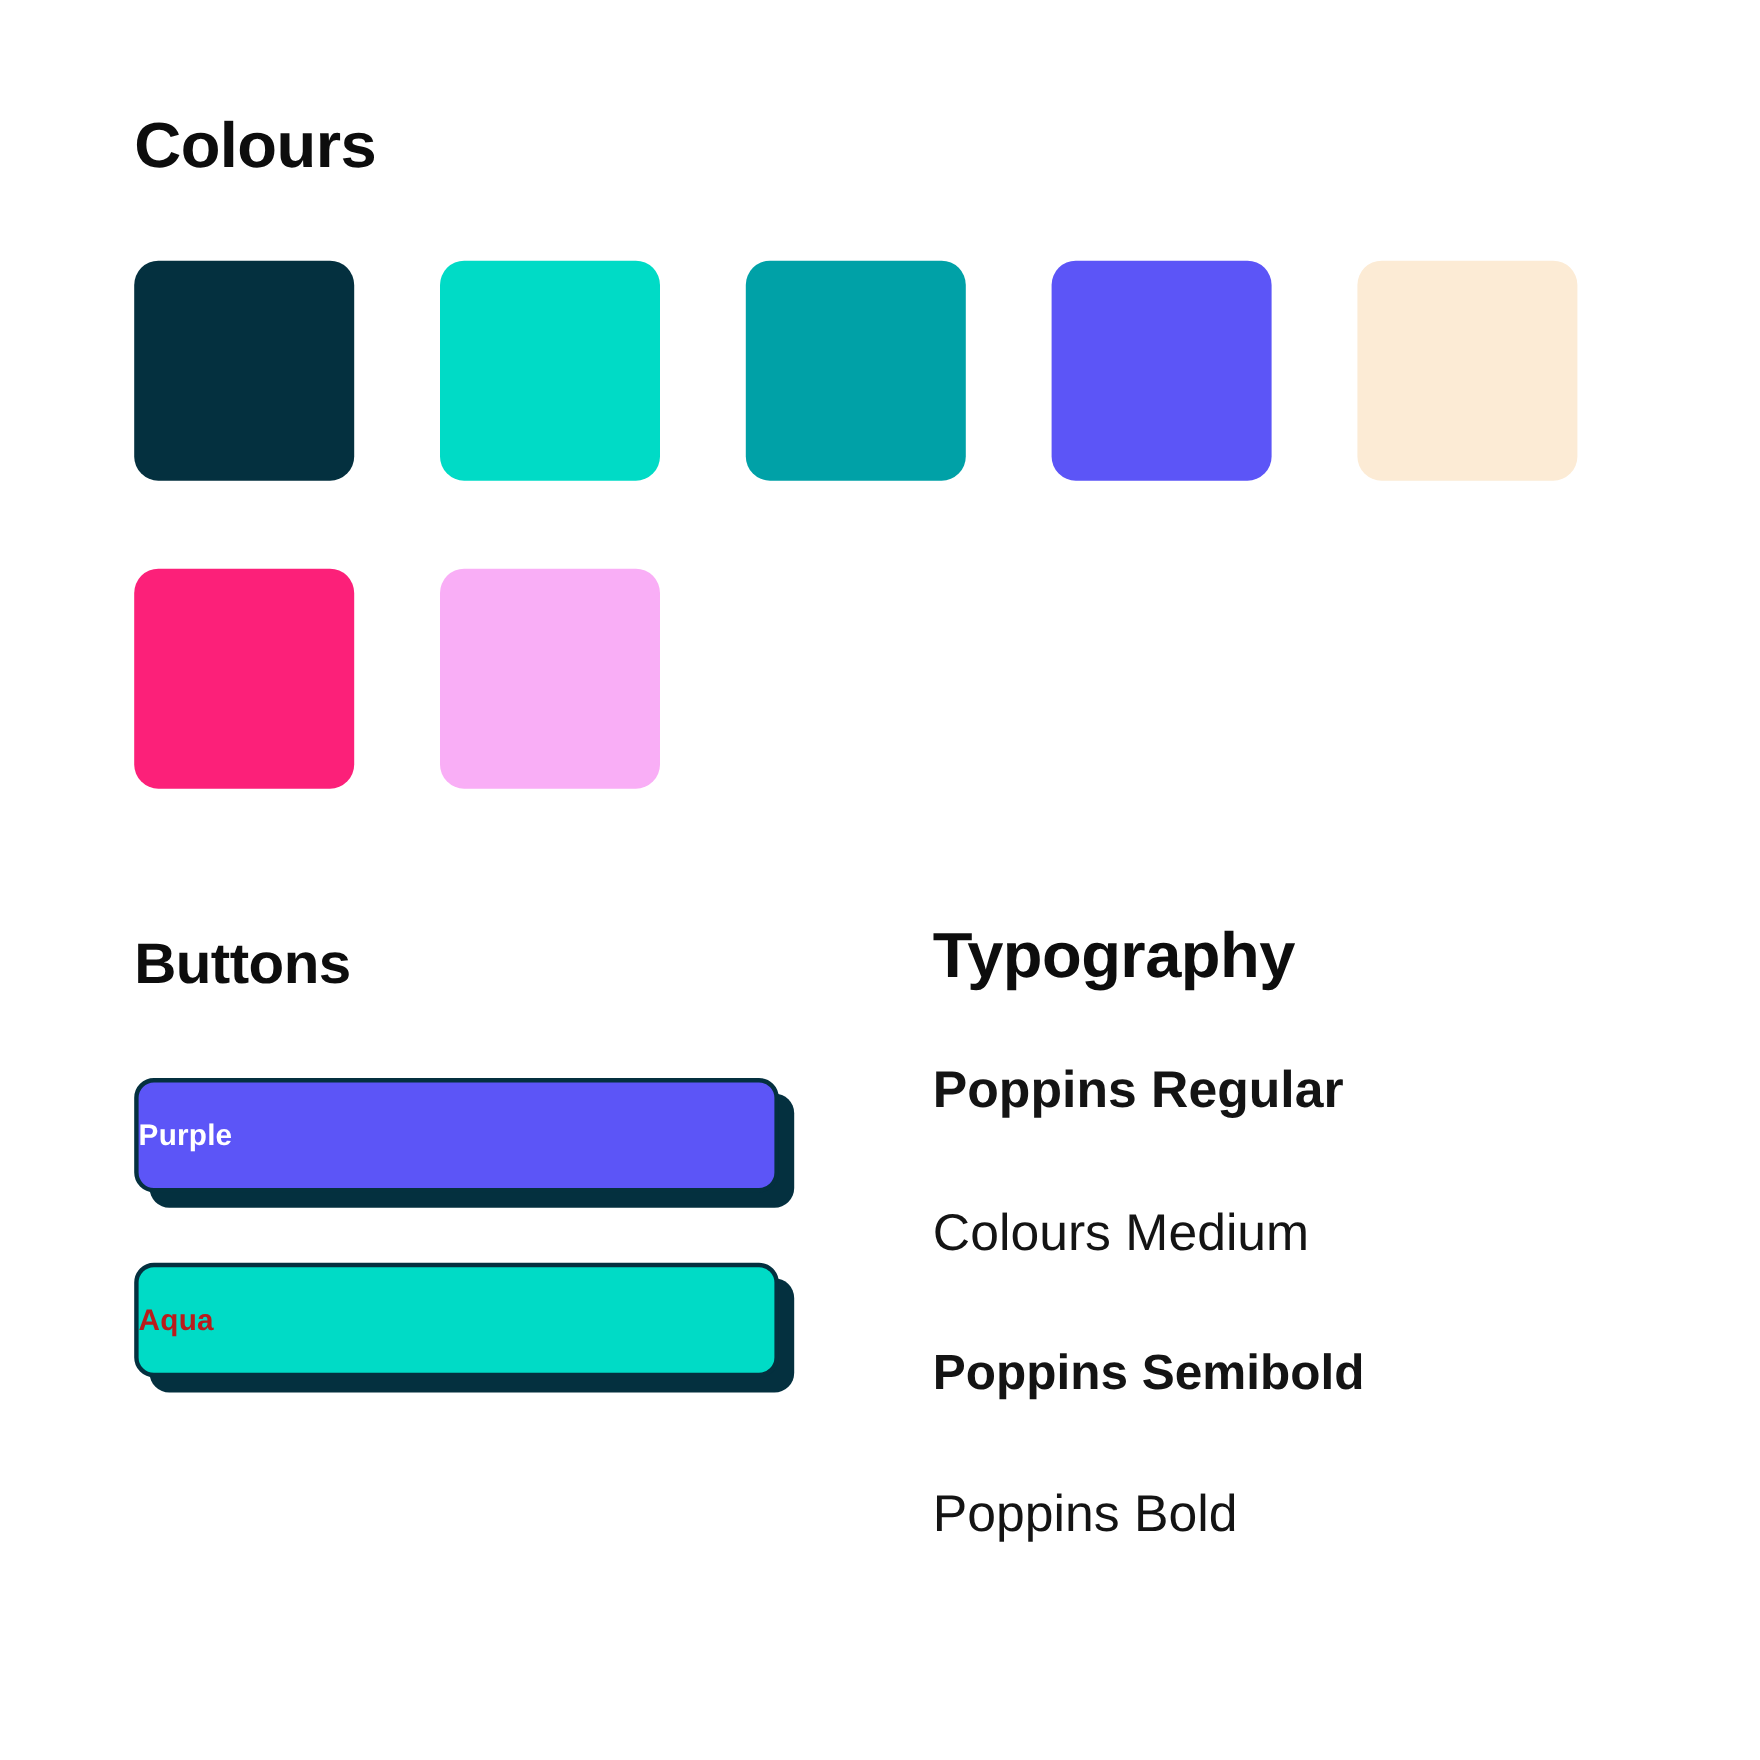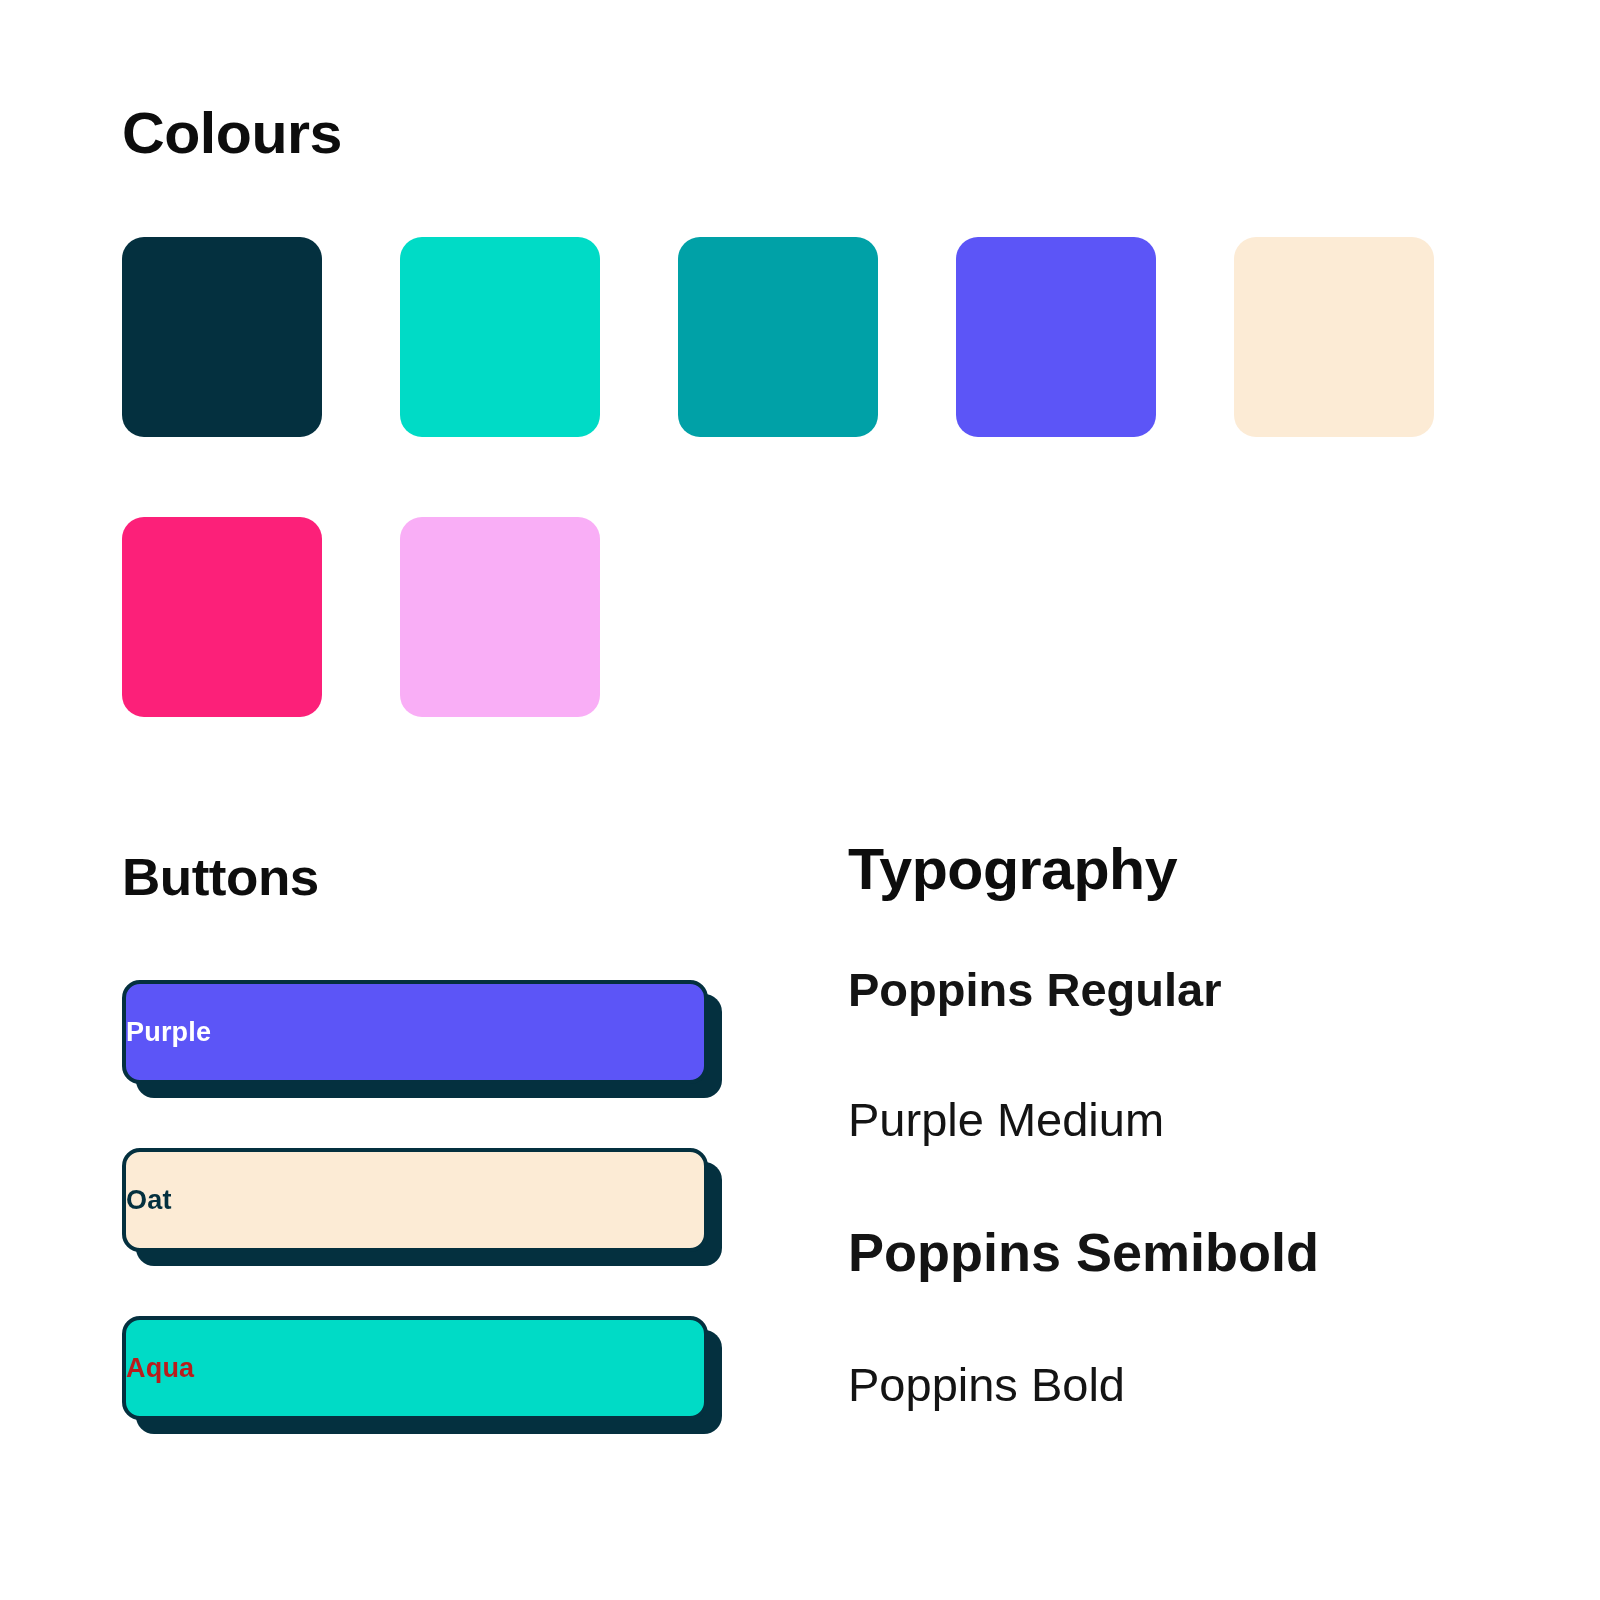--- a/index.html
+++ b/index.html
@@ -120,21 +120,21 @@
     top: 966px;
     width: 700px;
   }
   .type-sample {
     color: #141414;
     line-height: 1;
     white-space: nowrap;
   }
   .type-sample.s0 { font-size: 47px; font-weight: 400; margin-bottom: 83px; }
   .type-sample.s1 { font-size: 47px; font-weight: 500; margin-bottom: 82px; }
-  .type-sample.s2 { font-size: 54px; font-weight: 600; margin-bottom: 82px; margin-top: 29px; }
+  .type-sample.s2 { font-size: 45px; font-weight: 600; margin-bottom: 82px; margin-top: 29px; }
   .type-sample.s3 { font-size: 47px; font-weight: 700; }
 </style>
 </head>
 <body>
 
 <div class="page">
 
   <h1 class="section-heading" id="colours-heading">Colours</h1>
 
   <div class="swatch-grid">
@@ -151,34 +151,28 @@
 
   <div class="buttons-area">
       <div class="btn-wrap">
         <div class="btn-shadow" style="background: rgb(4, 48, 63);"></div>
         <div class="btn" style="background: rgb(92, 85, 247); color: rgb(255, 255, 255); border-color: rgb(4, 48, 63);">
           <span>Purple</span>
         </div>
       </div>
       <div class="btn-wrap">
         <div class="btn-shadow" style="background: rgb(4, 48, 63);"></div>
-        <div class="btn" style="background: rgb(252, 235, 213); color: rgb(4, 48, 63); border-color: rgb(4, 48, 63);">
-          <span>Oat</span>
-        </div>
-      </div>
-      <div class="btn-wrap">
-        <div class="btn-shadow" style="background: rgb(4, 48, 63);"></div>
         <div class="btn" style="background: rgb(0, 219, 198); color: #b91c1c; border-color: rgb(4, 48, 63);">
           <span>Aqua</span>
         </div>
       </div>
     </div>
 
   <h2 class="section-heading" id="typography-heading">Typography</h2>
 
   <div class="type-list">
       <div class="type-sample s0" style="font-weight: 700;">Poppins Regular</div>
-      <div class="type-sample s1" style="font-weight: 500;">Purple Medium</div>
+      <div class="type-sample s1" style="font-weight: 500;">Colours Medium</div>
       <div class="type-sample s2" style="font-weight: 600;">Poppins Semibold</div>
       <div class="type-sample s3" style="font-weight: 400;">Poppins Bold</div>
     </div>
 
 </div>
 
 </body></html>

